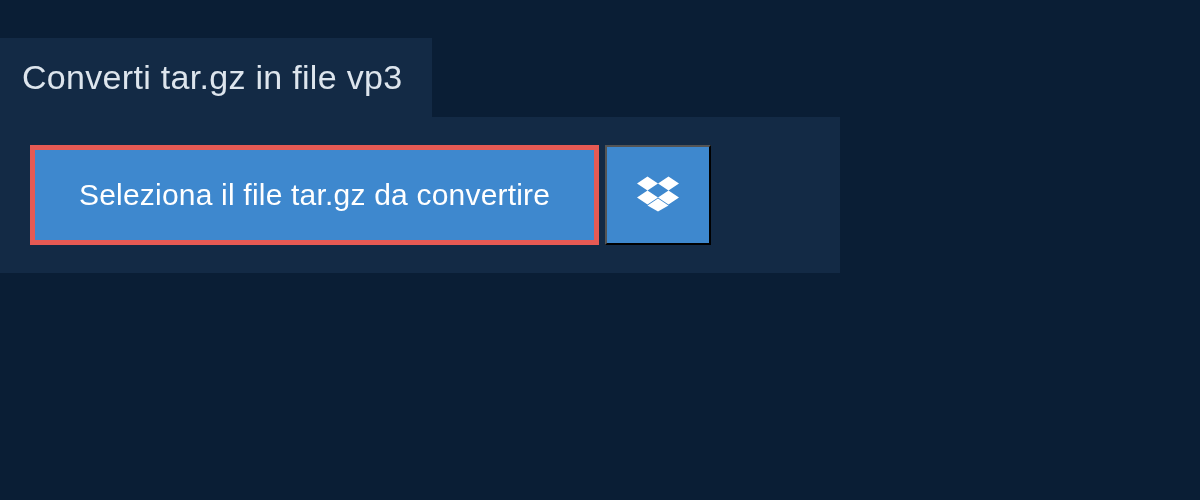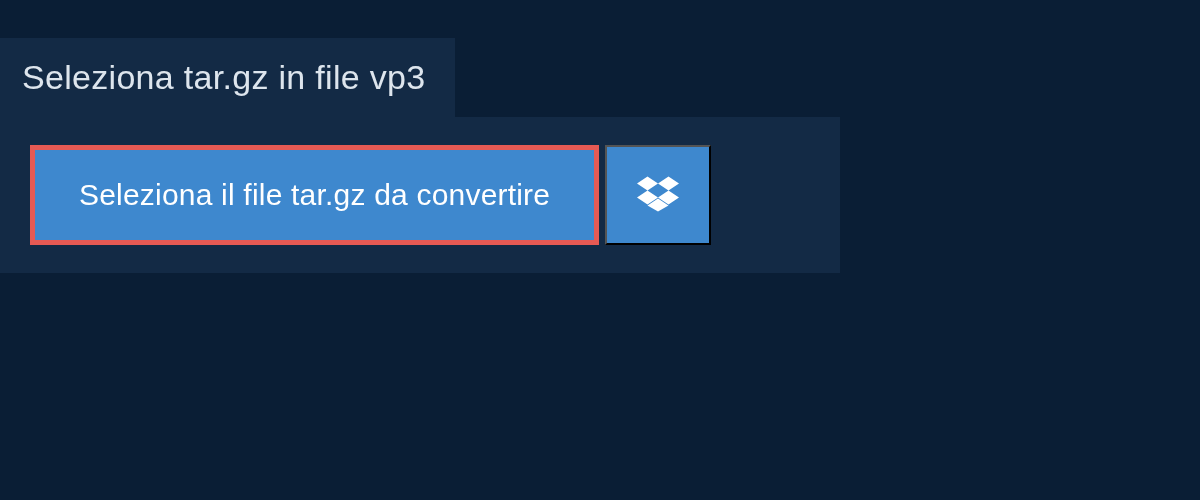--- a/index.html
+++ b/index.html
@@ -65,21 +65,21 @@
       height: 42px;
       fill: #ffffff;
     }
   </style>
 </head>
 <body>
 
 
 
 <div class="header-tab">
-  <h1 class="header-title">Seleziona tar.gz in file vp3</h1>
+  <h1 class="header-title">Converti tar.gz in file vp3</h1>
 </div>
 
 <div class="panel">
   <div class="button-row">
     <button class="select-file-button">
       <span>Seleziona il file tar.gz da convertire</span>
     </button>
     <button class="dropbox-button">
       <span>
         <svg viewBox="0 0 24 24" xmlns="http://www.w3.org/2000/svg">

